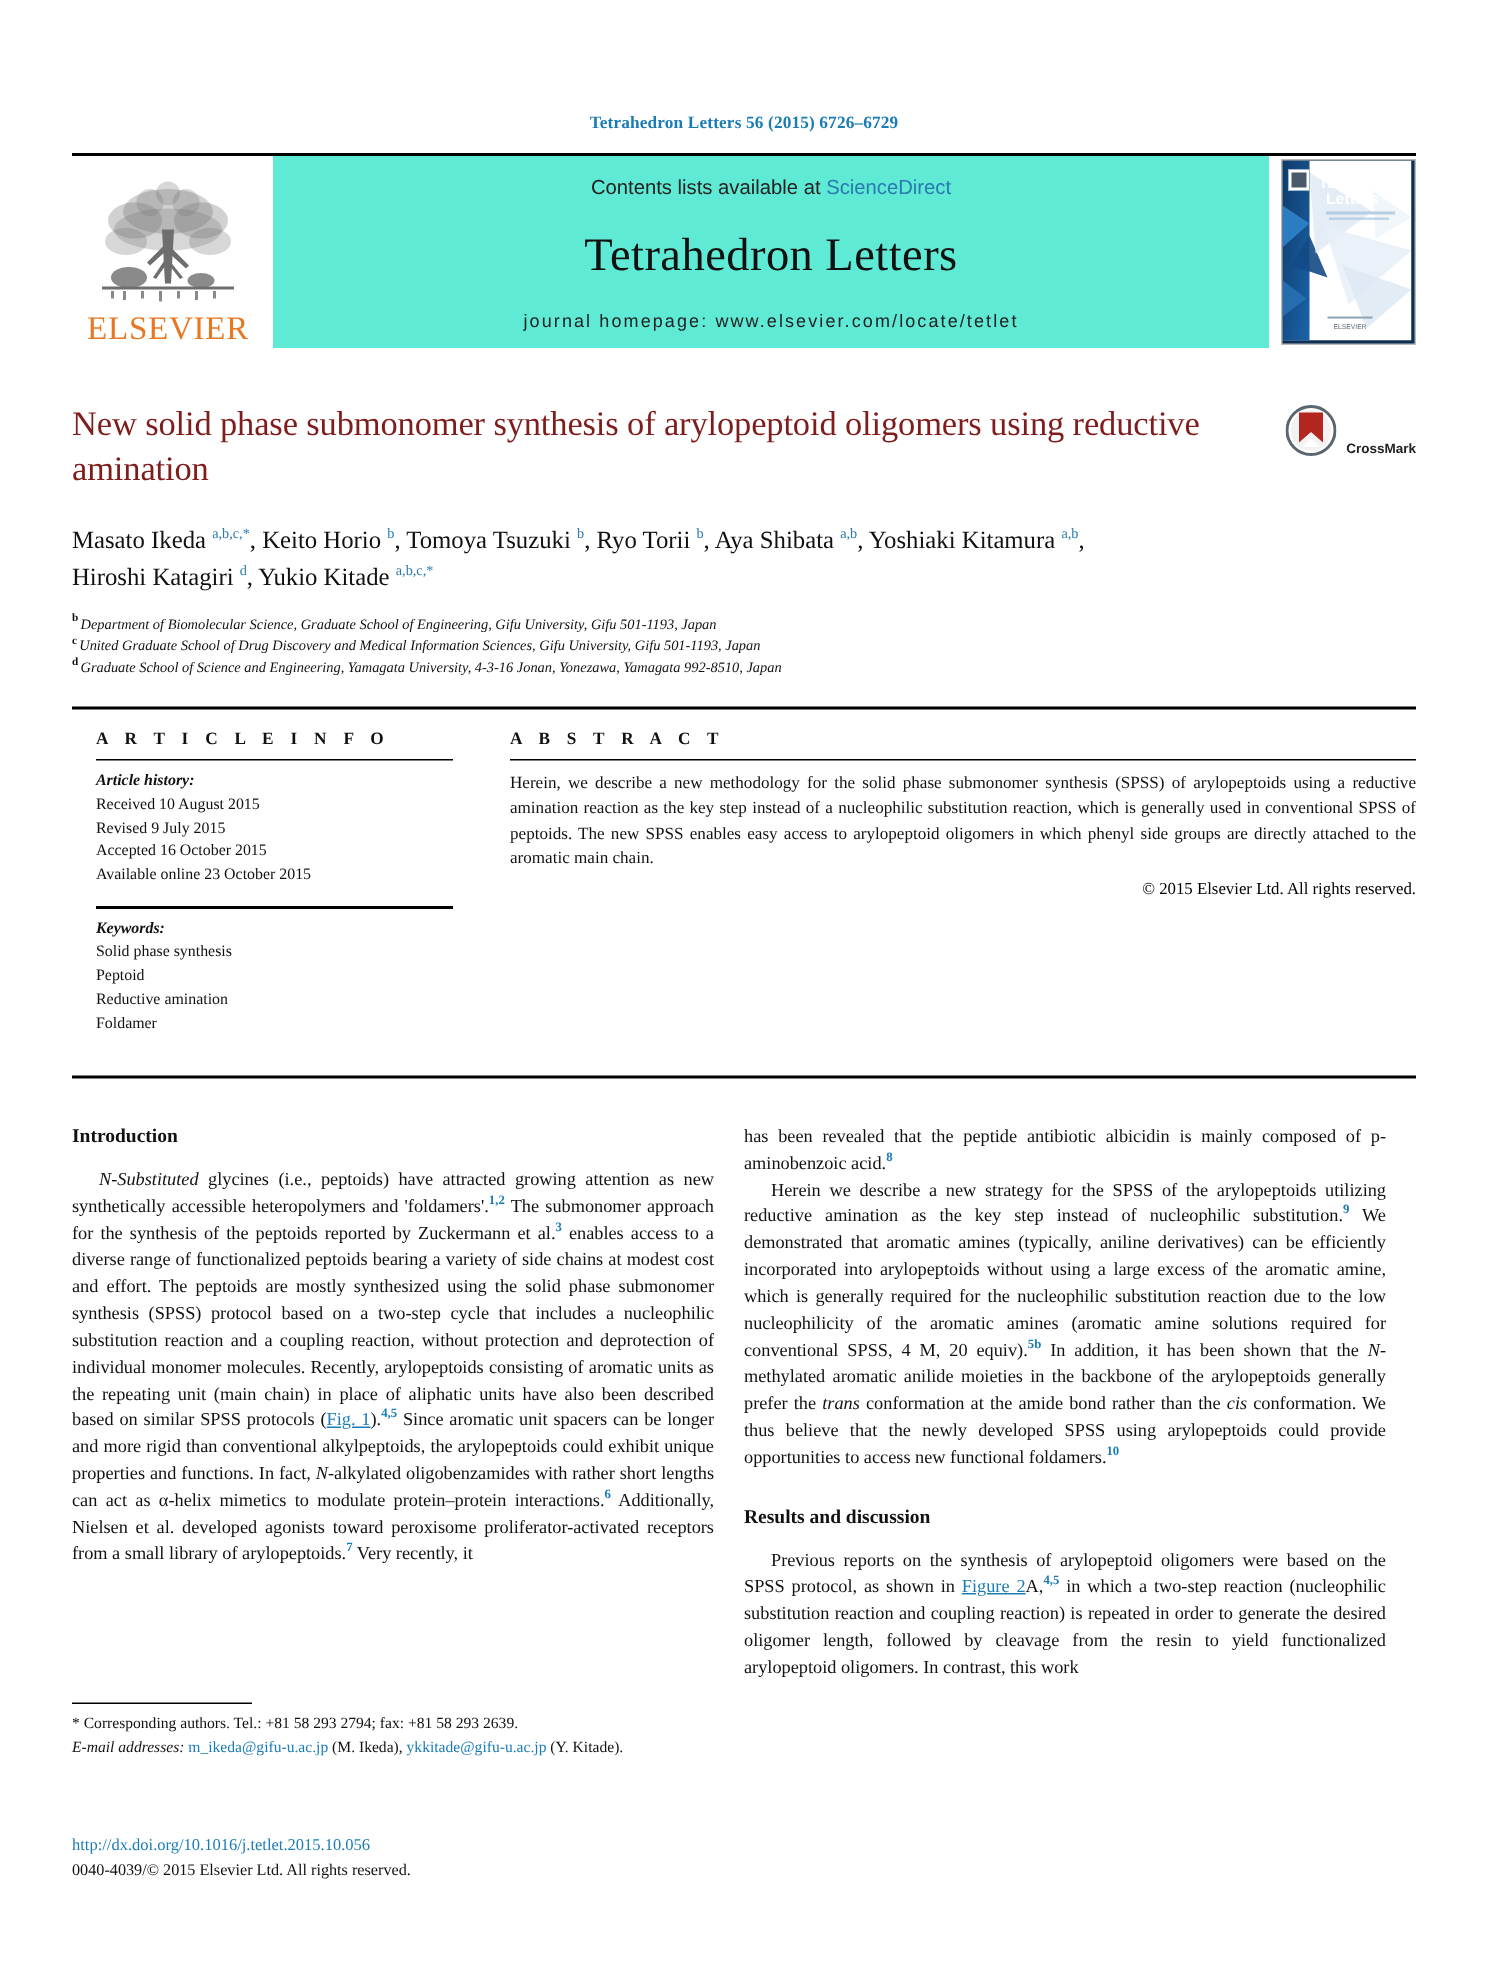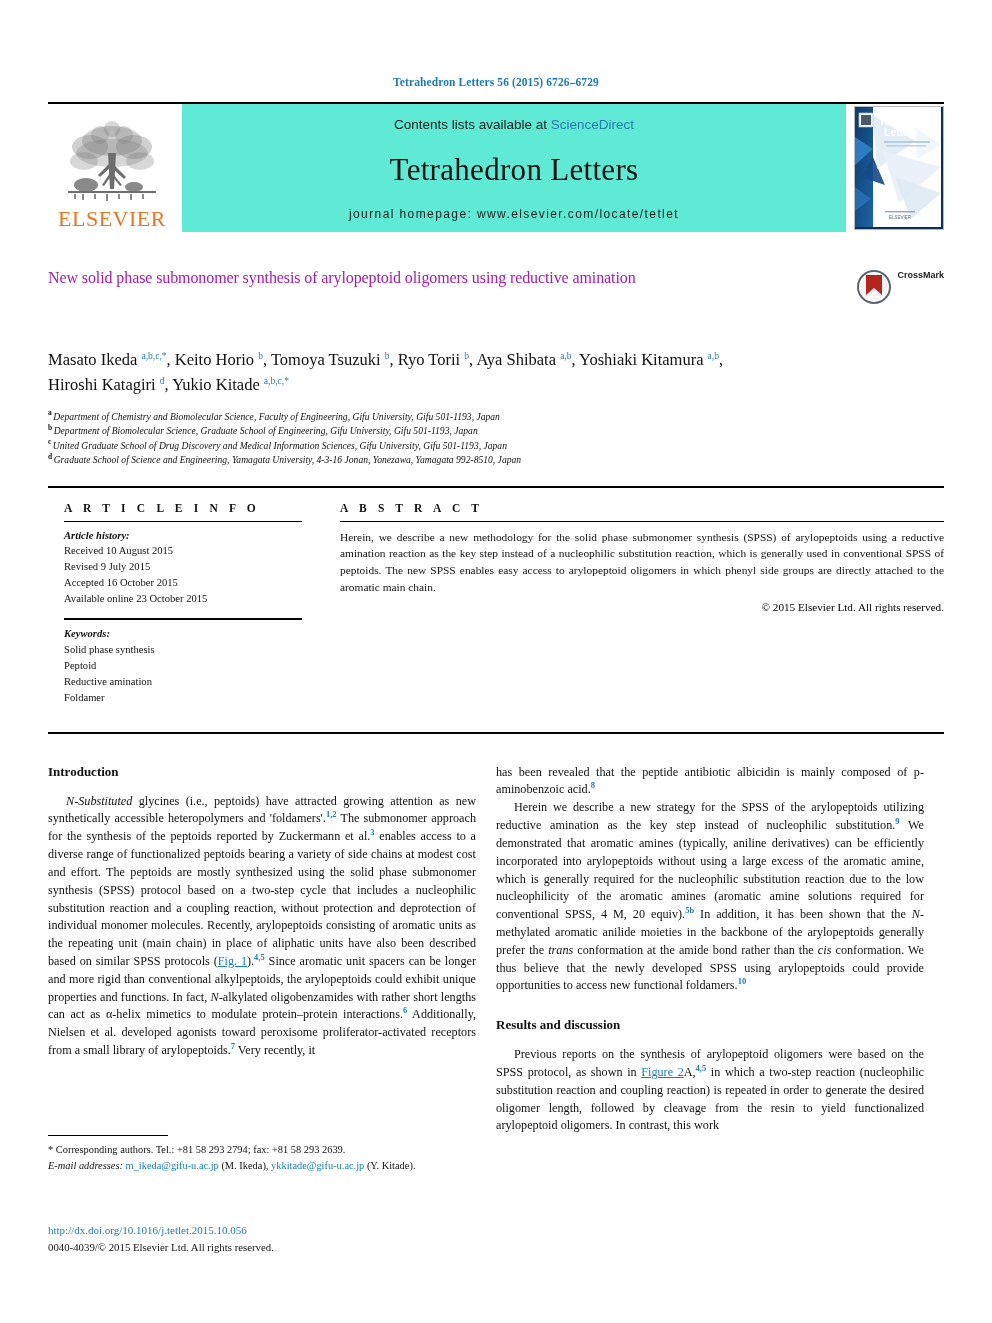--- a/index.html
+++ b/index.html
@@ -105,34 +105,34 @@
   }
 
   
   .title-block {
     margin: 36px 48px 0 48px;
     position: relative;
     min-height: 64px;
   }
   .paper-title {
     font-family: "Liberation Serif", serif;
-    font-size: 16px;
+    font-size: 23px;
     line-height: 1.3;
     font-weight: normal;
-    color: #a21caf;
+    color: #7f1d1d;
     margin: 0;
     max-width: 760px;
     letter-spacing: -0.1px;
   }
   .crossmark {
     position: absolute;
     right: 0;
     top: 2px;
     display: flex;
-    align-items: flex-start;
+    align-items: flex-end;
     gap: 6px;
   }
   .crossmark-label {
     font-family: "Liberation Sans", sans-serif;
     font-size: 9px;
     font-weight: bold;
     color: #222;
   }
 
   .authors {
@@ -395,21 +395,20 @@
       <span class="crossmark-label">CrossMark</span>
     </div>
   </div>
 
   <div class="authors">
     <div>Masato Ikeda <sup>a,b,c,</sup><sup>*</sup>, Keito Horio <sup>b</sup>, Tomoya Tsuzuki <sup>b</sup>, Ryo Torii <sup>b</sup>, Aya Shibata <sup>a,b</sup>, Yoshiaki Kitamura <sup>a,b</sup>,</div>
     <div>Hiroshi Katagiri <sup>d</sup>, Yukio Kitade <sup>a,b,c,*</sup></div>
   </div>
 
   <div class="affiliations">
-    <div><span class="aff-sup">a</span><span>Department of Chemistry and Biomolecular Science, Faculty of Engineering, Gifu University, Gifu 501-1193, Japan</span></div>
     <div><span class="aff-sup">b</span><span>Department of Biomolecular Science, Graduate School of Engineering, Gifu University, Gifu 501-1193, Japan</span></div>
     <div><span class="aff-sup">c</span><span>United Graduate School of Drug Discovery and Medical Information Sciences, Gifu University, Gifu 501-1193, Japan</span></div>
     <div><span class="aff-sup">d</span><span>Graduate School of Science and Engineering, Yamagata University, 4-3-16 Jonan, Yonezawa, Yamagata 992-8510, Japan</span></div>
   </div>
 
   <div class="rule-heavy"></div>
 
   <div class="infoabs">
 
     <div class="col-info">

